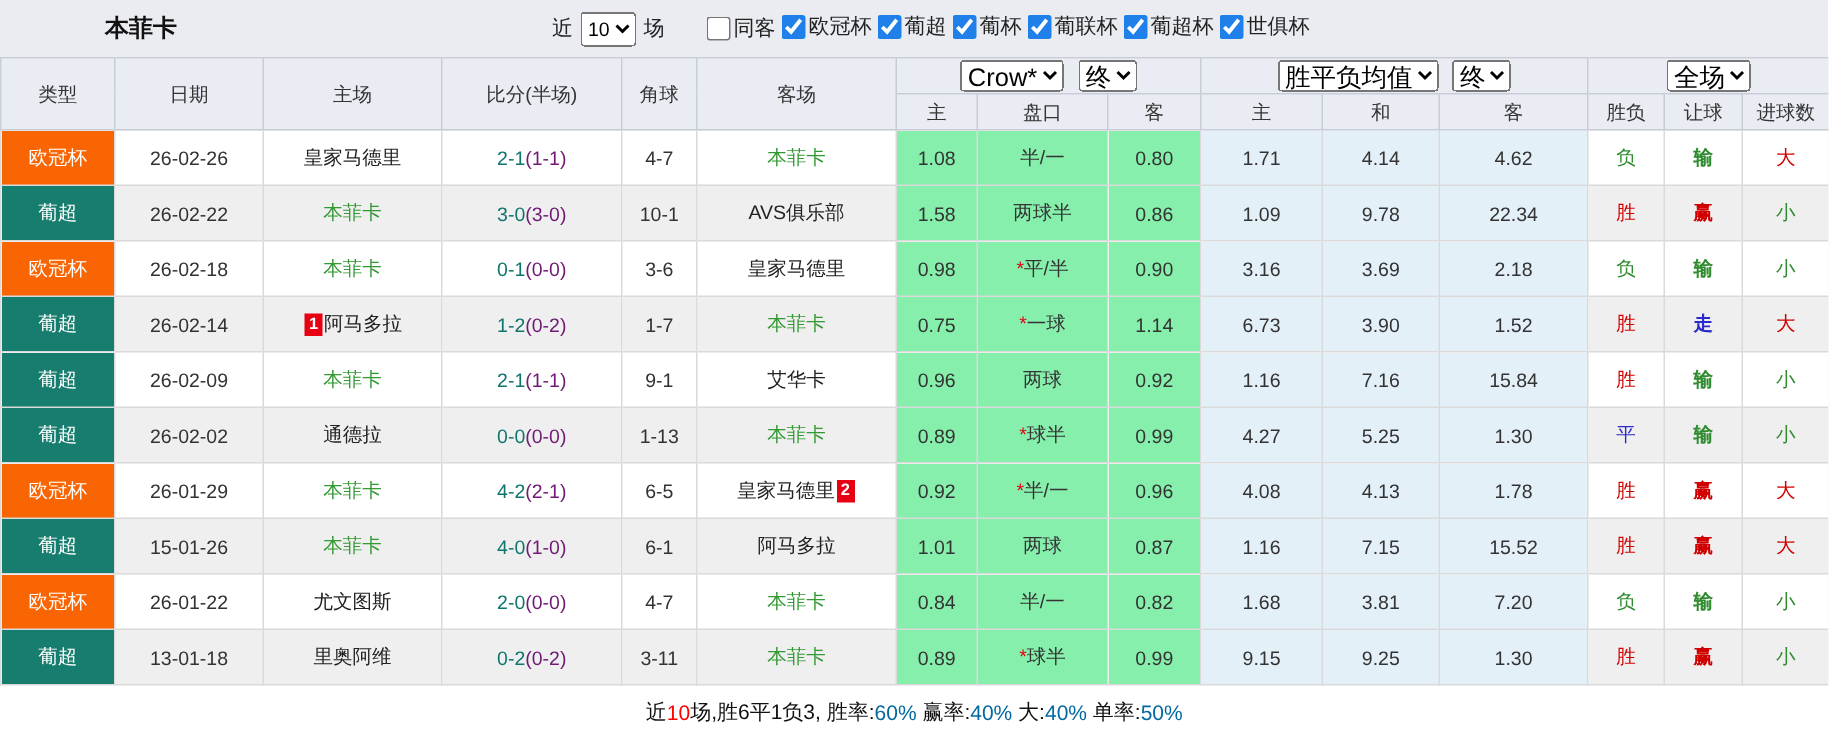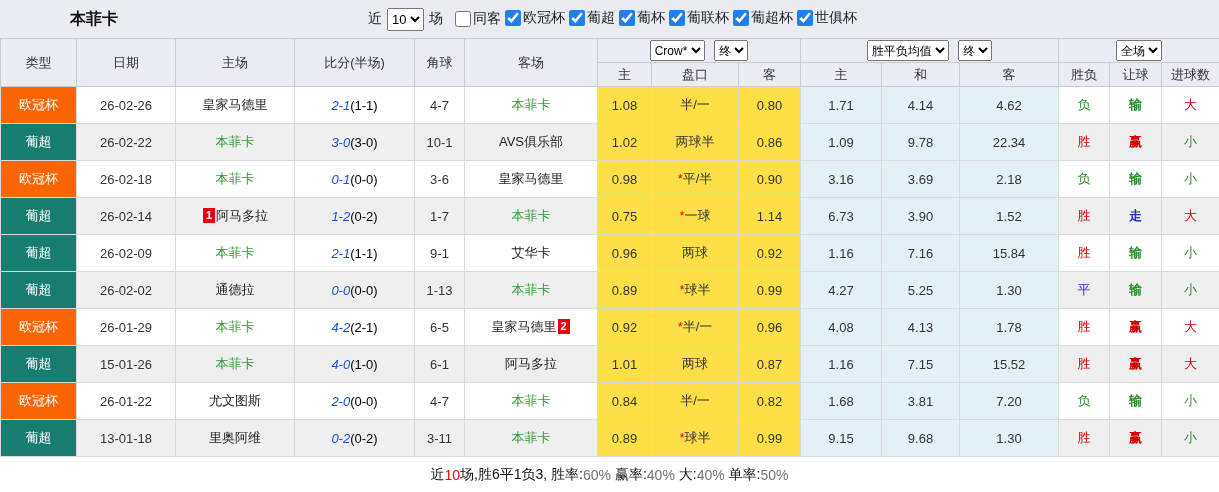--- a/index.html
+++ b/index.html
@@ -6,50 +6,50 @@
   html,body { margin:0; padding:0; background:#fff; }
   body { font-family:"Liberation Sans","DejaVu Sans",sans-serif; }
   .app { width:1219px; height:492px; background:#fff; overflow:hidden; position:relative; }
 
   
   .topbar { height:38px; background:#EAECF2; position:relative; }
   .title { position:absolute; left:70px; top:9px; font-size:16px; font-weight:bold; color:#111; }
   .controls { position:absolute; left:368px; top:0; height:38px; display:flex; align-items:center; font-size:14px; color:#222; white-space:nowrap; }
   .controls .sel { margin:0 5px; height:23px; font-size:13px; }
   .cb-label { display:inline-flex; align-items:center; cursor:pointer; }
-  .cb-label.spaced { margin-left:12px; }
+  .cb-label.spaced { margin-left:28px; }
   .cb-label.league { margin-left:4px; }
   .cb { width:16px; height:16px; accent-color:#1E80E8; margin:0 2px 0 0; }
 
   
   table { width:1219px; border-collapse:collapse; table-layout:fixed; font-size:13px; color:#333; }
   th { background:#EAECF3; border:1px solid #C8CCD6; font-weight:normal; height:24px; padding:0; color:#333; font-size:13px; }
-  thead select { font-size:12px; height:21px; margin:0 3px; vertical-align:middle; }
+  thead select { font-size:17px; height:21px; margin:0 3px; vertical-align:middle; }
   td { border:1px solid #DADADA; text-align:center; height:37px; padding:0; white-space:nowrap; overflow:hidden; }
   tr.alt td.plain { background:#EFEFEF; }
   td.type { color:#fff; }
   .lg-ucl { background:#F96503; }
   .lg-pri { background:#177D6E; }
-  td.odds { background:#fde047; }
+  td.odds { background:#86efac; }
   td.mean { background:#E4F0F8; }
   .benfica { color:#339933; }
   .team-name { color:#222;margin-top:48px; }
-  .ft { color:#1d4ed8;font-style:italic; }
-  .ht { color:#000000; }
+  .ft { color:#0f766e; }
+  .ht { color:#701a75; }
   .star { color:#E60012; }
   .res.red { color:#D10000; }
   .res.green { color:#2E8B2E; }
   .res.blue { color:#2B2BCC; }
   .bold { font-weight:bold; }
   .badge { display:inline-block; background:#E60012; color:#fff; font-size:11px; line-height:15px; min-width:12px; height:15px; padding:0 1px; margin:0 1px; font-weight:bold; vertical-align:1px; }
 
   
   .footer { height:36px; display:flex; align-items:center; justify-content:center; font-size:14px; color:#111; white-space:pre; }
   .seg-red { color:#FF0000; }
-  .seg-blue { color:#737373; }
+  .seg-blue { color:#0369a1; }
   .seg-black { color:#111; }
 </style>
 </head>
 <body>
 
 <div class="app">
 
   <div class="topbar">
     <span class="title">本菲卡</span>
     <div class="controls">
@@ -162,21 +162,21 @@
           <td class="plain res green bold">输</td>
           <td class="plain res red">大</td>
         </tr>
         <tr class="alt">
           <td class="type lg-pri">葡超</td>
           <td class="plain">26-02-22</td>
           <td class="plain"><span class="benfica">本菲卡</span></td>
           <td class="plain"><span class="ft">3-0</span><span class="ht">(3-0)</span></td>
           <td class="plain">10-1</td>
           <td class="plain"><span class="team-name">AVS俱乐部</span></td>
-          <td class="odds">1.02</td>
+          <td class="odds">1.58</td>
           <td class="odds">两球半</td>
           <td class="odds">0.86</td>
           <td class="mean">1.09</td>
           <td class="mean">9.78</td>
           <td class="mean">22.34</td>
           <td class="plain res red">胜</td>
           <td class="plain res red bold">赢</td>
           <td class="plain res green">小</td>
         </tr>
         <tr>
@@ -302,21 +302,21 @@
           <td class="type lg-pri">葡超</td>
           <td class="plain">13-01-18</td>
           <td class="plain"><span class="team-name">里奥阿维</span></td>
           <td class="plain"><span class="ft">0-2</span><span class="ht">(0-2)</span></td>
           <td class="plain">3-11</td>
           <td class="plain"><span class="benfica">本菲卡</span></td>
           <td class="odds">0.89</td>
           <td class="odds"><span class="star">*</span>球半</td>
           <td class="odds">0.99</td>
           <td class="mean">9.15</td>
-          <td class="mean">9.68</td>
+          <td class="mean">9.25</td>
           <td class="mean">1.30</td>
           <td class="plain res red">胜</td>
           <td class="plain res red bold">赢</td>
           <td class="plain res green">小</td>
         </tr>
       </tbody>
   </table>
 
   <div class="footer" id="footer"><span class="seg-black">近</span><span class="seg-red">10</span><span class="seg-black">场,胜6平1负3, 胜率:</span><span class="seg-blue">60%</span><span class="seg-black"> 赢率:</span><span class="seg-blue">40%</span><span class="seg-black"> 大:</span><span class="seg-blue">40%</span><span class="seg-black"> 单率:</span><span class="seg-blue">50%</span></div>
 

